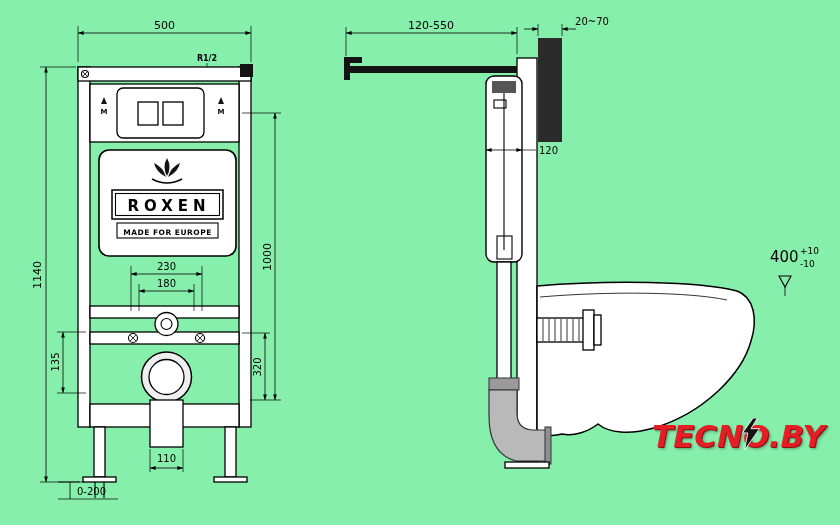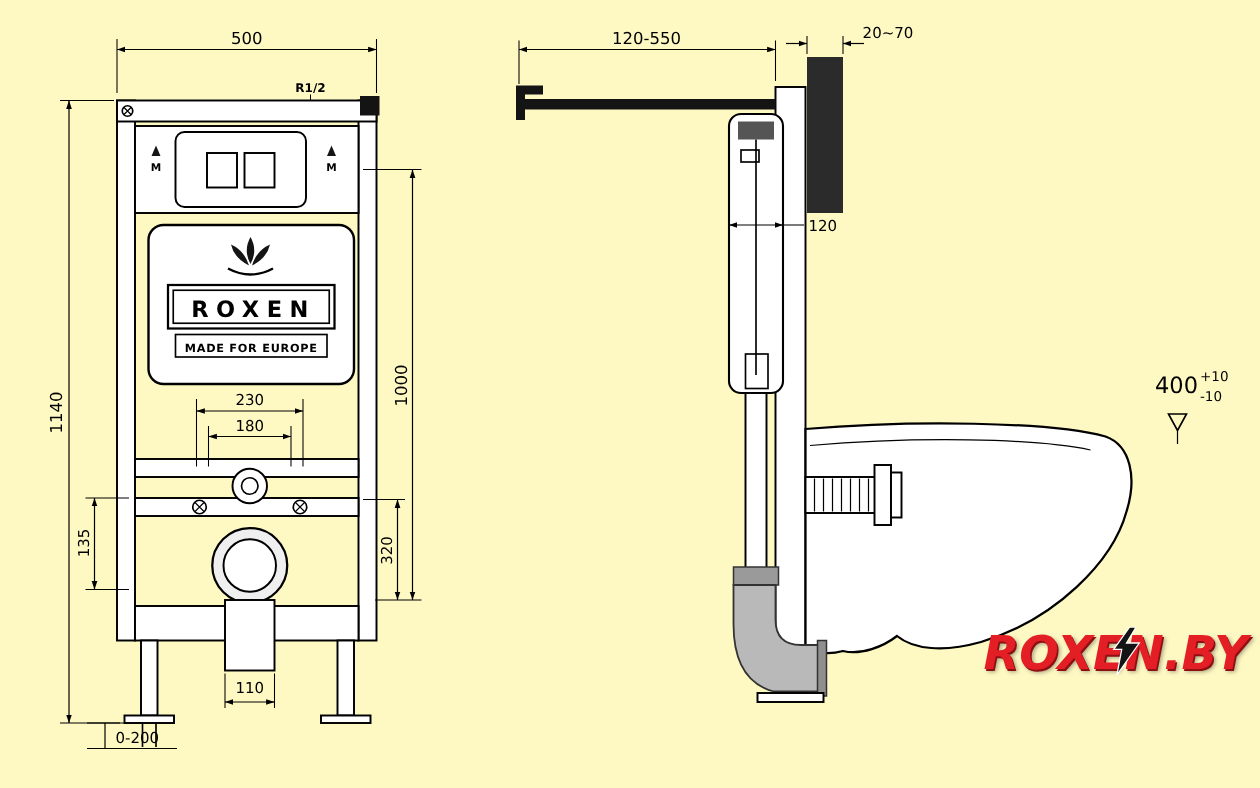--- a/index.html
+++ b/index.html
@@ -1,17 +1,17 @@
 <!DOCTYPE html>
 <html><head>
 <meta charset="utf-8">
 <style>
   html,body { margin:0; padding:0; background:#ffffff; }
-  .stage { position:relative; width:840px; height:525px; background:#fef9c3; overflow:hidden;
-           font-family:"DejaVu Sans", sans-serif;text-align:right; }
+  .stage { position:relative; width:840px; height:525px; background:#86efac; overflow:hidden;
+           font-family:"DejaVu Sans", sans-serif; }
   svg { position:absolute; left:0; top:0; }
 
   
   .o   { fill:#ffffff; stroke:#000; stroke-width:1.3; }
   .o2  { fill:none; stroke:#000; stroke-width:1.1; }
   .thin{ fill:none; stroke:#000; stroke-width:0.8; }
   .dim { fill:none; stroke:#000; stroke-width:0.8; }
   .ext { fill:none; stroke:#000; stroke-width:0.7; }
   .blk { fill:#141414; stroke:none; }
 
@@ -200,19 +200,19 @@
     <text class="dt" x="431" y="29">120-550</text>
     <text class="dt dts" x="592" y="25">20~70</text>
     <text class="dt dts start" x="539" y="154">120</text>
     <text class="big" x="770" y="262">400</text>
     <text class="tol" x="800" y="254">+10</text>
     <text class="tol" x="800" y="267">-10</text>
   </g>
 </svg>
 
   <div class="watermark">
-    <span>ROXEN.BY</span>
+    <span>TECNO.BY</span>
     <svg class="bolt" viewBox="0 0 20 30">
       <polygon points="12,0 2,14 7,14 4,30 18,10 10,10 16,0" fill="#141414" stroke="#ffffff" stroke-width="0.8"></polygon>
     </svg>
   </div>
 
 </div>
 
 </body></html>

